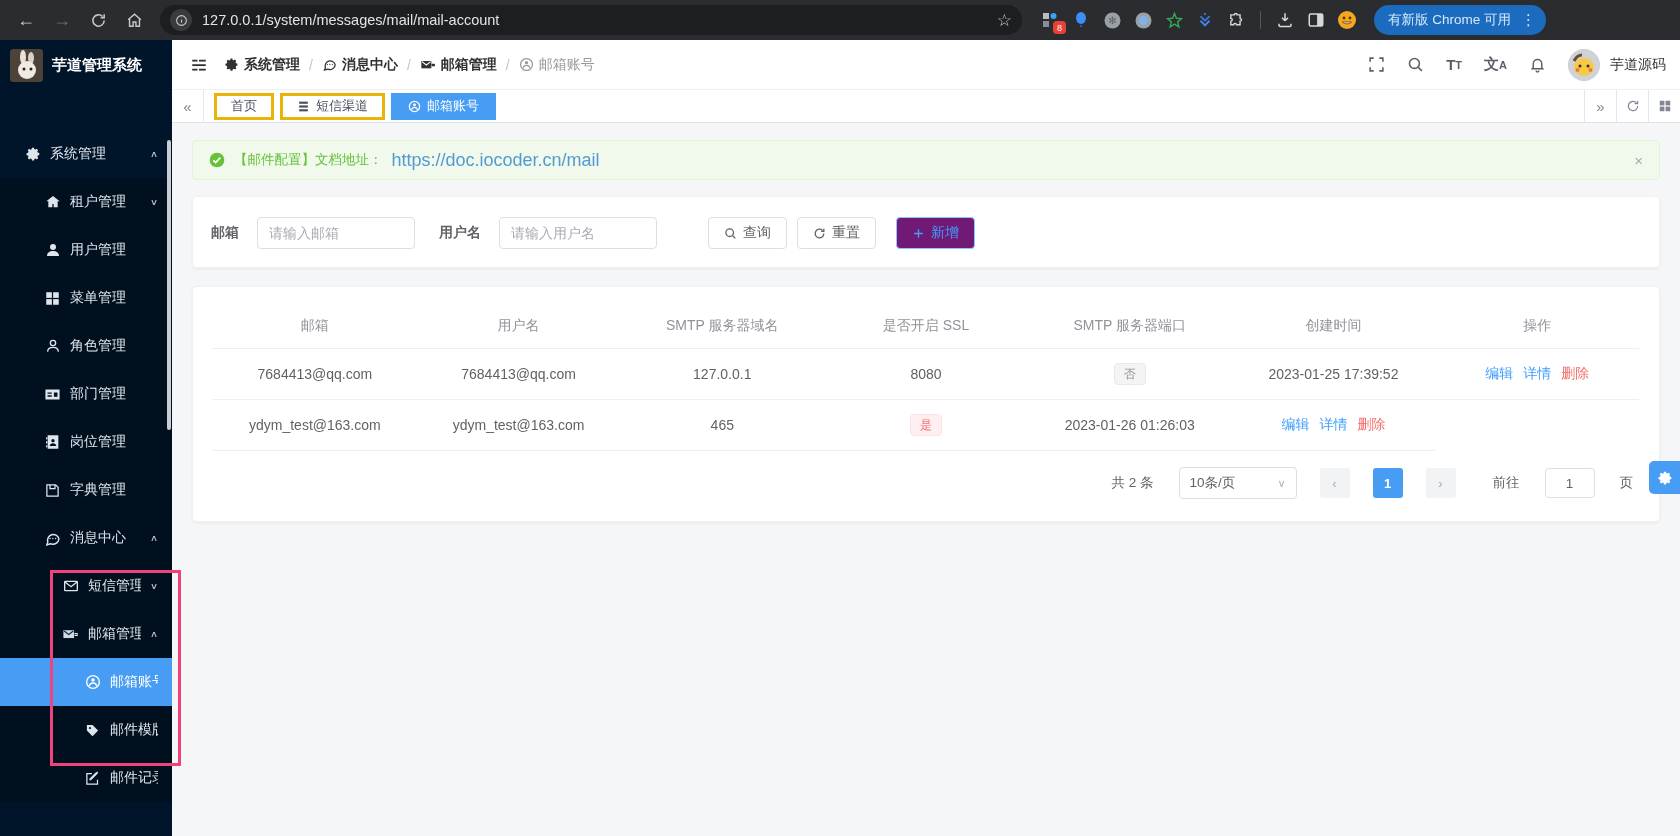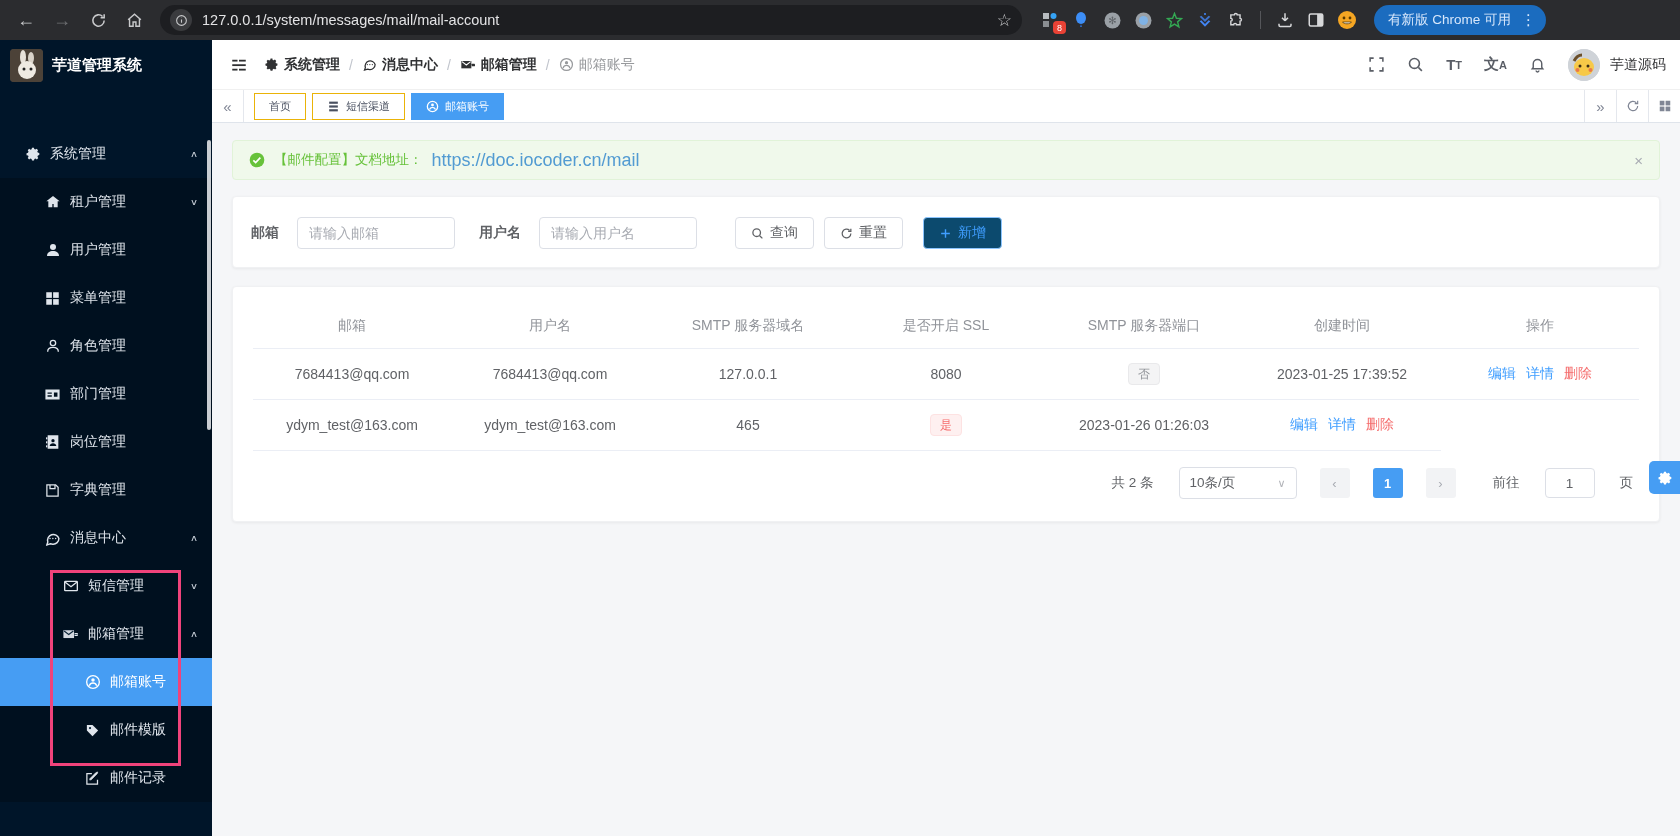--- a/index.html
+++ b/index.html
@@ -24,21 +24,21 @@
   .urlpill .star{color:#c8c9cb;font-size:17px;margin-left:8px;}
   .extrow{display:flex;align-items:center;gap:11px;margin-left:8px;}
   .ext{width:20px;height:20px;display:flex;align-items:center;justify-content:center;position:relative;}
   .ext .badge8{position:absolute;right:-6px;bottom:-4px;background:#e94235;color:#fff;font-size:9px;min-width:13px;height:13px;border-radius:4px;display:flex;align-items:center;justify-content:center;padding:0 2px;}
   .vdiv{width:1px;height:18px;background:#55565a;margin:0 3px;}
   .updatepill{height:30px;background:#1b6cbf;border-radius:15px;color:#d7e7fb;display:flex;align-items:center;padding:0 6px 0 14px;font-size:13.5px;gap:6px;margin-left:6px;}
   .updatepill .dots{font-size:15px;color:#d7e7fb;padding:0 4px;}
 
   
   .app{display:flex;height:796px;}
-  .sidebar{width:212px;background:var(--sidebar-bg);flex-shrink:0;position:relative;}
+  .sidebar{width:172px;background:var(--sidebar-bg);flex-shrink:0;position:relative;}
   .side-head{height:50px;display:flex;align-items:center;padding:0 10px;gap:9px;}
   .logo{width:33px;height:33px;border-radius:4px;background:#4a4440;overflow:hidden;flex-shrink:0;}
   .side-title{color:#fff;font-size:15px;font-weight:bold;white-space:nowrap;}
   .menu{position:absolute;top:90px;left:0;right:0;}
   .mi{height:48px;display:flex;align-items:center;gap:9px;color:#dfe5ec;cursor:pointer;padding-right:14px;}
   .mi .micon{width:17px;display:flex;justify-content:center;color:#dfe5ec;flex-shrink:0;}
   .mi .mlabel{flex:1;white-space:nowrap;overflow:hidden;}
   .mi .arrow{font-size:11px;color:#c3cbd4;transform:scaleY(.8);}
   .mi.l1{padding-left:24px;}
   .mi.l2{padding-left:44px;background:var(--sidebar-sub);}
@@ -65,39 +65,39 @@
   .ht.textic{font-size:15px;font-weight:bold;letter-spacing:0;}
   .avatar{width:32px;height:32px;border-radius:50%;background:#cfd3d8;overflow:hidden;display:flex;align-items:center;justify-content:center;}
   .uname{font-size:14px;color:#303133;margin-left:-12px;}
 
   
   .tabbar{height:33px;border-bottom:1px solid #dfe4eb;display:flex;align-items:stretch;background:#fff;}
   .tb-side{width:32px;display:flex;align-items:center;justify-content:center;color:#808695;font-size:15px;}
   .tb-side.left{border-right:1px solid #e4e7ed;}
   .tb-side.right{border-left:1px solid #e4e7ed;}
   .tabs{flex:1;display:flex;align-items:center;gap:6px;padding:0 10px;min-width:0;}
-  .tab{height:27px;display:flex;align-items:center;gap:6px;padding:0 14px;border:1px solid #eab308;background:#fff;color:#495060;font-size:11px;cursor:pointer;white-space:nowrap;}
+  .tab{height:27px;display:flex;align-items:center;gap:6px;padding:0 14px;border:3px solid #eab308;background:#fff;color:#495060;font-size:13px;cursor:pointer;white-space:nowrap;}
   .tab .ticon{display:flex;}
   .tab.active{background:#469df3;border-color:#469df3;color:#fff;}
 
   
   .content{flex:1;background:#f5f6f8;position:relative;padding:17px 20px;overflow:hidden;}
   .alert{height:40px;background:#f0f9eb;border:1px solid #e1f3d8;border-radius:4px;display:flex;align-items:center;padding:0 16px;gap:9px;margin-bottom:16px;}
   .alert .atext{color:var(--success);font-size:13.5px;}
   .alert .alink{color:#529bd2;font-size:18px;cursor:pointer;}
   .alert .aclose{margin-left:auto;color:#a8abb2;font-size:15px;cursor:pointer;}
 
   .card{background:#fff;border-radius:4px;box-shadow:0 1px 3px rgba(0,0,0,.06);border:1px solid #f0f1f3;}
   .searchcard{padding:20px 18px 18px;margin-bottom:18px;display:flex;align-items:center;gap:10px;}
   .f-label{color:var(--txt-reg);font-weight:bold;margin:0 8px 0 14px;}
   .f-input{width:158px;height:32px;border:1px solid var(--bd);border-radius:4px;padding:0 11px;font-size:14px;color:var(--txt-reg);font-family:inherit;background:#fff;}
   .f-input::placeholder{color:var(--txt-ph);}
   .btn{height:32px;border:1px solid var(--bd);background:#fff;border-radius:4px;display:inline-flex;align-items:center;gap:6px;padding:0 15px;font-size:14px;color:var(--txt-reg);cursor:pointer;font-family:inherit;}
-  .btn.query{margin-left:28px;text-align:right;}
-  .btn.plainblue{background:#0c4a6e;border-color:#8cc5ff;color:var(--primary);margin-left:10px;}
+  .btn.query{margin-left:41px;text-align:right;}
+  .btn.plainblue{background:#701a75;border-color:#8cc5ff;color:var(--primary);margin-left:10px;}
   .btn .bicon{display:flex;}
 
   .tablecard{padding:18px 20px 14px;}
   .grid7{display:grid;grid-template-columns:repeat(7,1fr);}
   .th{color:var(--txt-sec);font-weight:normal;text-align:center;padding:12px 0 13px;border-bottom:1px solid var(--bd-lighter);}
   .td{color:var(--txt-reg);text-align:center;padding:14px 0;border-bottom:1px solid var(--bd-lighter);display:flex;align-items:center;justify-content:center;gap:10px;}
   .tag{display:inline-block;font-size:12px;line-height:20px;padding:0 9px;border-radius:4px;border:1px solid;}
   .tag.info{background:#f4f4f5;border-color:#e9e9eb;color:var(--txt-sec);}
   .tag.danger{background:#fef0f0;border-color:#fde2e2;color:var(--danger);}
   .oplink{color:var(--primary);cursor:pointer;}

